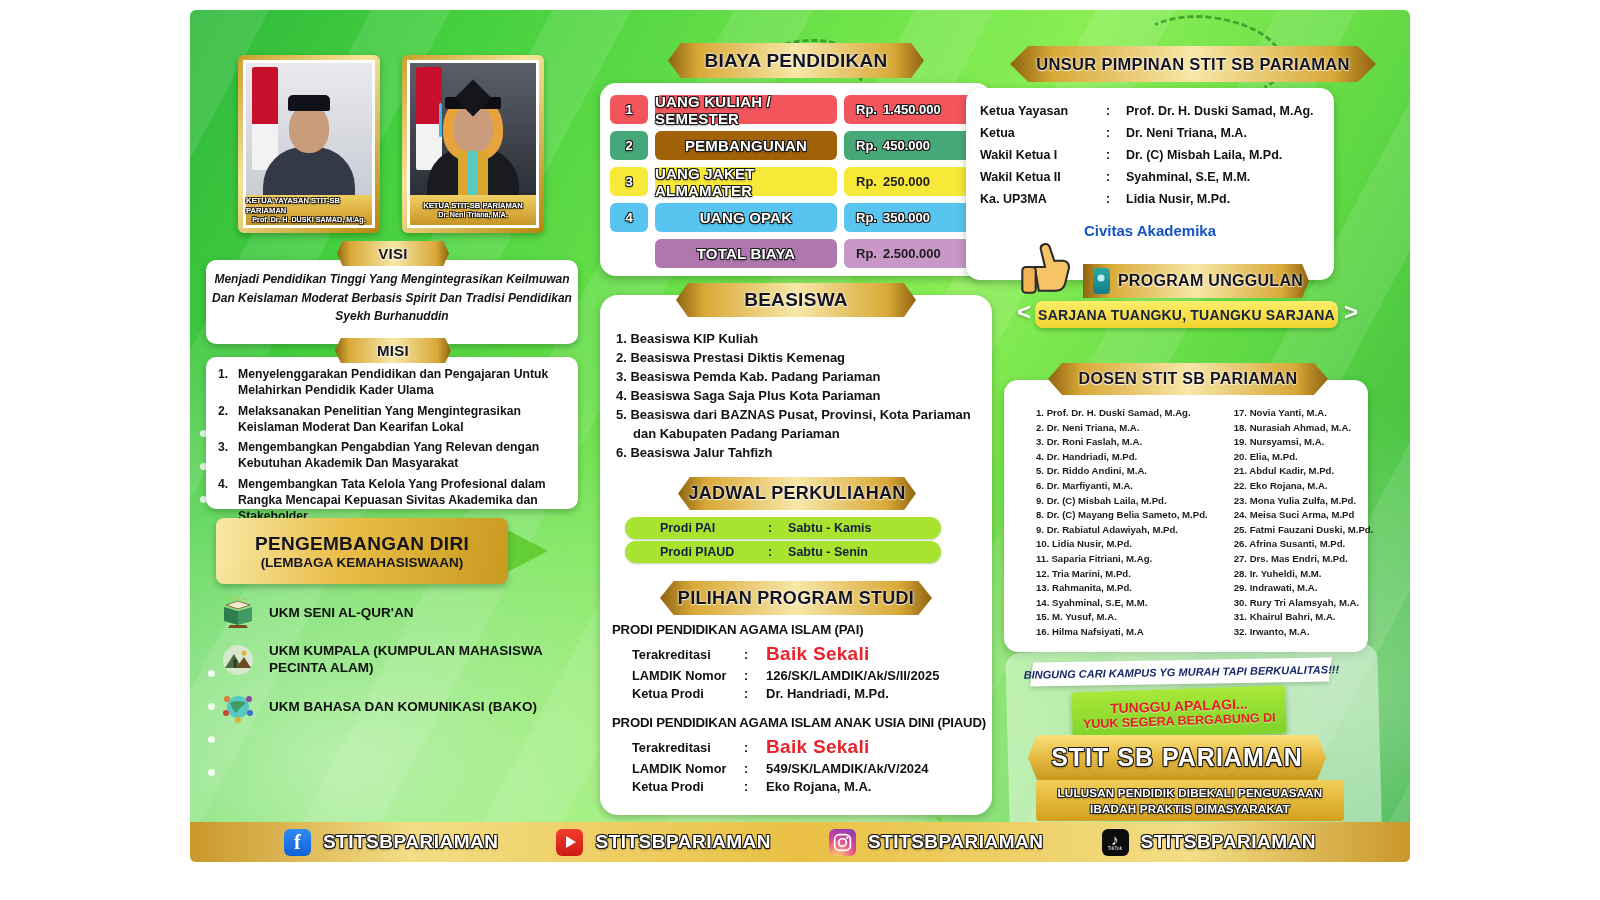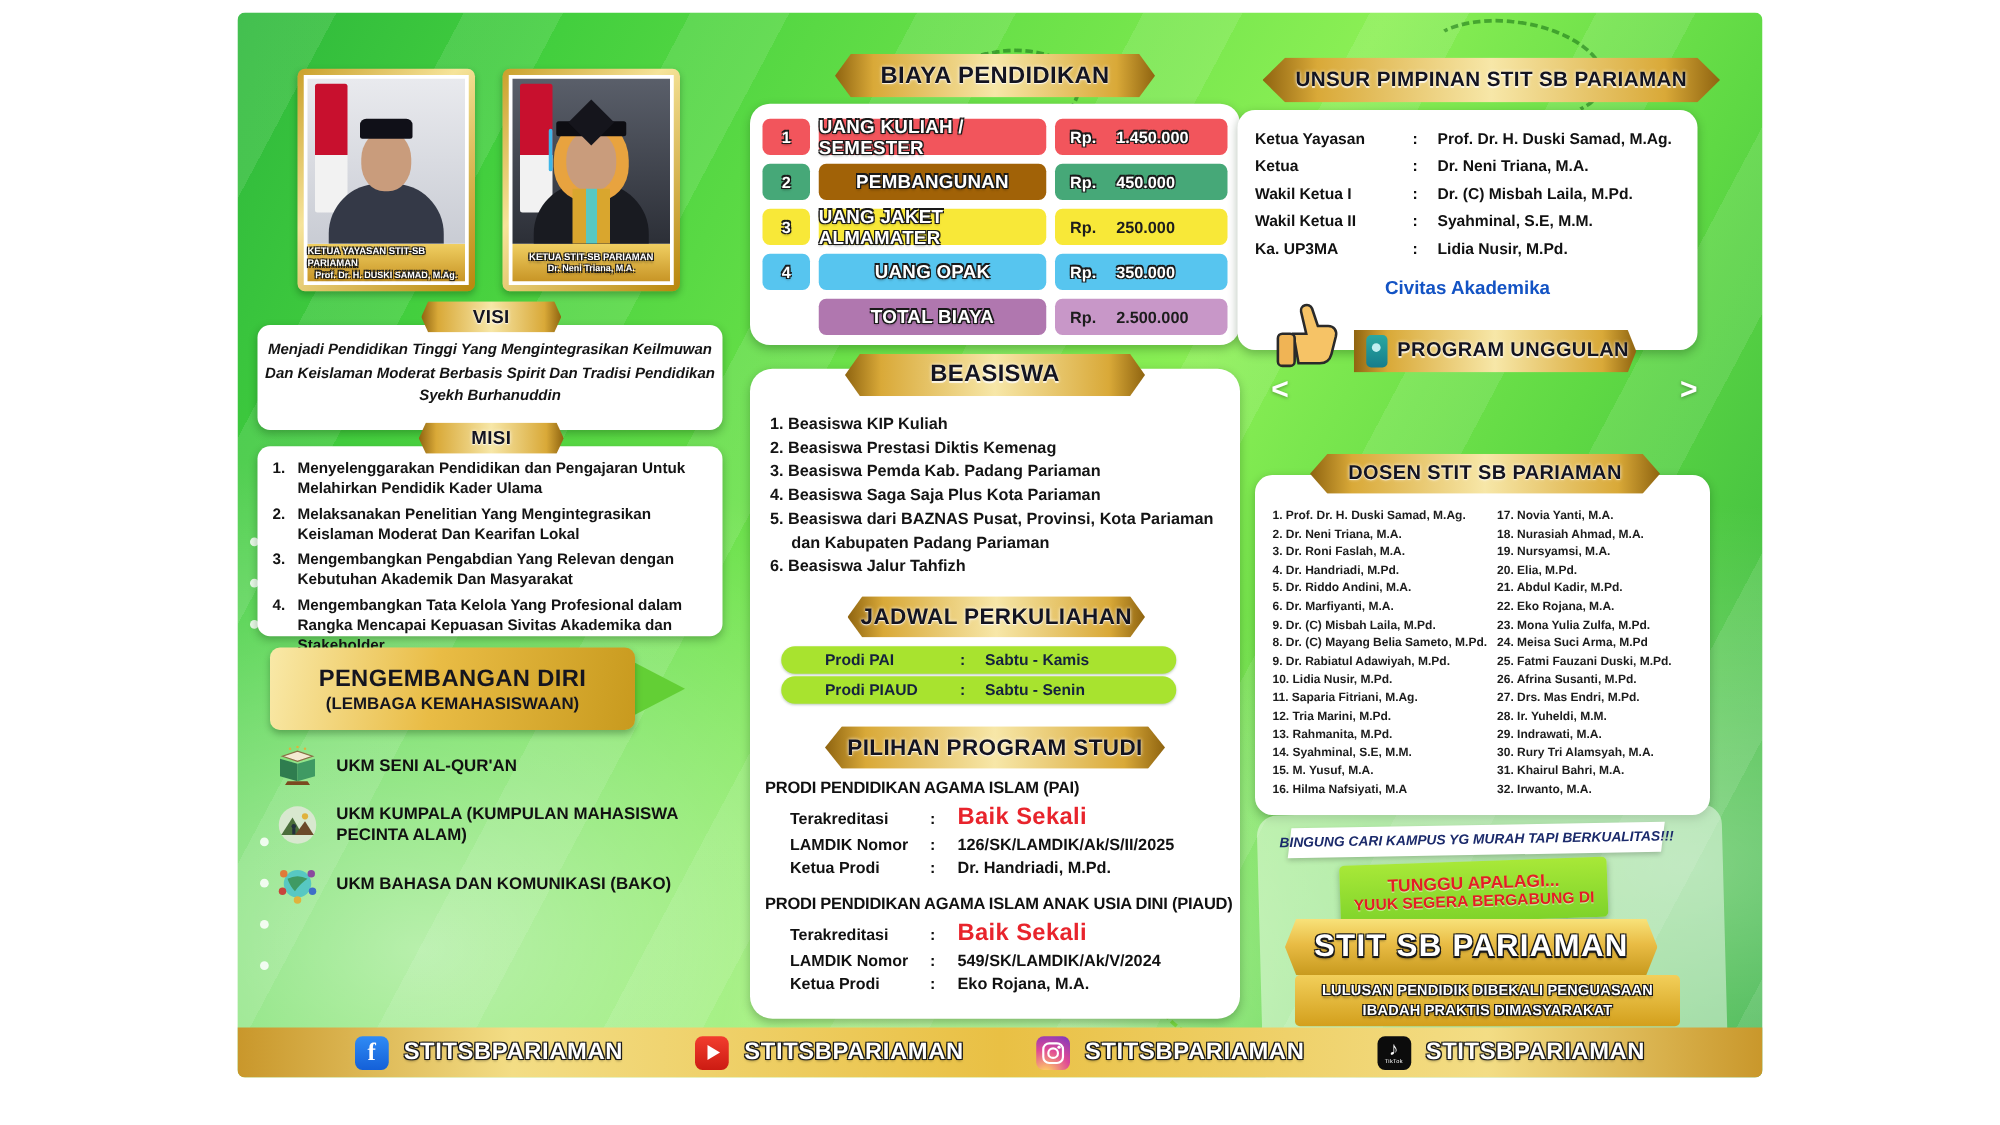--- a/index.html
+++ b/index.html
@@ -89,21 +89,21 @@
   .ukm-icon { flex:0 0 36px; height:36px; }
   .ukm-label { font-size:13.5px; font-weight:bold; color:#111; line-height:1.25; }
 
   
   .biaya-rows { padding:12px 10px; display:flex; flex-direction:column; gap:7px; }
   .biaya-row { display:flex; gap:7px; height:29px; }
   .b-badge { flex:0 0 38px; border-radius:6px; display:flex; align-items:center; justify-content:center;
     font-size:13px; font-weight:bold; }
   .b-label { flex:1; border-radius:6px; display:flex; align-items:center; justify-content:center; }
   .b-label span { font-size:15px; font-weight:bold; letter-spacing:.2px; }
-  .b-value { flex:0 0 138px; border-radius:6px; display:flex; align-items:center; padding-left:12px; gap:16px; }
+  .b-value { flex:0 0 138px; border-radius:6px; display:flex; align-items:center; padding-left:12px; gap:6px; }
   .b-value span { font-size:13px; font-weight:bold; }
 
   
   .bea-list { position:absolute; left:426px; top:320px; width:366px; }
   .bea-item { font-size:13px; font-weight:bold; color:#141414; line-height:1.46; padding-left:17px; text-indent:-17px; }
   .jadwal-row { position:absolute; left:435px; width:316px; height:22px; border-radius:11px; background:#a8e32f;
     display:flex; align-items:center; justify-content:center; gap:16px; box-shadow:0 1px 2px rgba(0,60,0,.25); }
   .jadwal-row .jl { font-size:12.5px; font-weight:bold; color:#14213d; width:92px; text-align:left; }
   .jadwal-row .js { font-size:12.5px; font-weight:bold; color:#14213d; }
   .jadwal-row .jv { font-size:12.5px; font-weight:bold; color:#14213d; width:118px; text-align:left; }
@@ -132,21 +132,21 @@
     width:7px; height:7px; border-radius:50%; background:#bfeef0; }
   .sarjana-banner { position:absolute; left:845px; top:291px; width:303px; height:27px; border-radius:8px;
     background:linear-gradient(180deg,#fbee6a,#f2d22e); display:flex; align-items:center; justify-content:center;
     font-size:14px; font-weight:bold; color:#16213a; box-shadow:0 2px 4px rgba(0,60,0,.3); z-index:4; letter-spacing:.2px; }
   .chev { position:absolute; top:288px; font-size:24px; font-weight:bold; color:#ffffff;
     text-shadow:0 1px 3px rgba(0,0,0,.35); z-index:4; }
 
   
   .dosen-cols { display:flex; padding:26px 8px 8px 14px; gap:8px; }
   .dosen-col { flex:1; }
-  .dosen-name { font-size:9.6px; font-weight:bold; color:#1c1c1c; line-height:14.6px; white-space:nowrap; }
+  .dosen-name { font-size:9.6px; font-weight:bold; color:#1c1c1c; line-height:14.6px; white-space:nowrap;margin-left:18px; }
 
   
   .promo-bg { position:absolute; left:818px; top:638px; width:372px; height:218px; border-radius:16px;
     background:rgba(255,255,255,.45); transform:rotate(-1.5deg); }
   .promo-white { position:absolute; left:842px; top:650px; width:298px; height:24px; background:#ffffff;
     transform:skewX(-8deg) rotate(-1deg); display:flex; align-items:center; justify-content:center;
     box-shadow:0 2px 4px rgba(0,0,0,.2); z-index:4; }
   .promo-white span { font-size:11px; font-weight:bold; font-style:italic; color:#1b2a6b; transform:skewX(8deg); white-space:nowrap; }
   .promo-green { position:absolute; left:882px; top:679px; width:214px; height:48px; background:linear-gradient(180deg,#a8e838,#7ed32a);
     transform:rotate(-2deg); border-radius:4px; display:flex; flex-direction:column; align-items:center; justify-content:center;
@@ -454,21 +454,21 @@
           <div class="prog-row">
             <span class="pl">Ketua Prodi</span>
             <span class="ps">:</span>
             <span class="pv">Eko Rojana, M.A.</span>
           </div>
         </div>
 
     </div>
 
     <div class="ribbon" style="left:820px; top:36px; width:366px; height:36px; font-size:16.5px;">UNSUR PIMPINAN STIT SB PARIAMAN</div>
-    <div class="panel" style="left:800px; top:78px; width:368px; height:192px;">
+    <div class="panel" style="left:776px; top:78px; width:368px; height:192px;">
       <div class="pimp-rows">
 
           <div class="pimp-row">
             <span class="pimp-label">Ketua Yayasan</span>
             <span class="pimp-sep">:</span>
             <span class="pimp-value">Prof. Dr. H. Duski Samad, M.Ag.</span>
           </div>
 
           <div class="pimp-row">
             <span class="pimp-label">Ketua</span>
@@ -503,20 +503,21 @@
           <path d="M22 30 L32 30 L28 13 c-1.2-5 6.5-7.5 8.5-2.5 L41 24 h8 c4.5 0 7 3.5 6 8 l-3.5 14 c-1.2 4.5-4.5 7-9 7 H26 Z" fill="#f6c366" stroke="#2a2a2a" stroke-width="2"></path>
           <rect x="10" y="30" width="13" height="25" rx="3.5" fill="#f0b455" stroke="#2a2a2a" stroke-width="2"></rect>
         </svg>
     </span>
     <div class="ribbon" style="left:893px; top:254px; width:226px; height:34px; font-size:16px; clip-path:polygon(0 0,97% 0,100% 50%,97% 100%,0 100%); padding-left:4px;">
       <span class="phone-chip"></span>
       <span>PROGRAM UNGGULAN</span>
     </div>
     <span class="chev" style="left:827px;">&lt;</span>
     <span class="chev" style="left:1154px;">&gt;</span>
+    <div class="sarjana-banner">SARJANA TUANGKU, TUANGKU SARJANA</div>
 
     <div class="ribbon" style="left:858px; top:353px; width:280px; height:32px; font-size:16px;">DOSEN STIT SB PARIAMAN</div>
     <div class="panel" style="left:814px; top:370px; width:364px; height:272px;">
       <div class="dosen-cols">
         <div class="dosen-col">
           <div class="dosen-name">1. Prof. Dr. H. Duski Samad, M.Ag.</div>
             <div class="dosen-name">2. Dr. Neni Triana, M.A.</div>
             <div class="dosen-name">3. Dr. Roni Faslah, M.A.</div>
             <div class="dosen-name">4. Dr. Handriadi, M.Pd.</div>
             <div class="dosen-name">5. Dr. Riddo Andini, M.A.</div>

